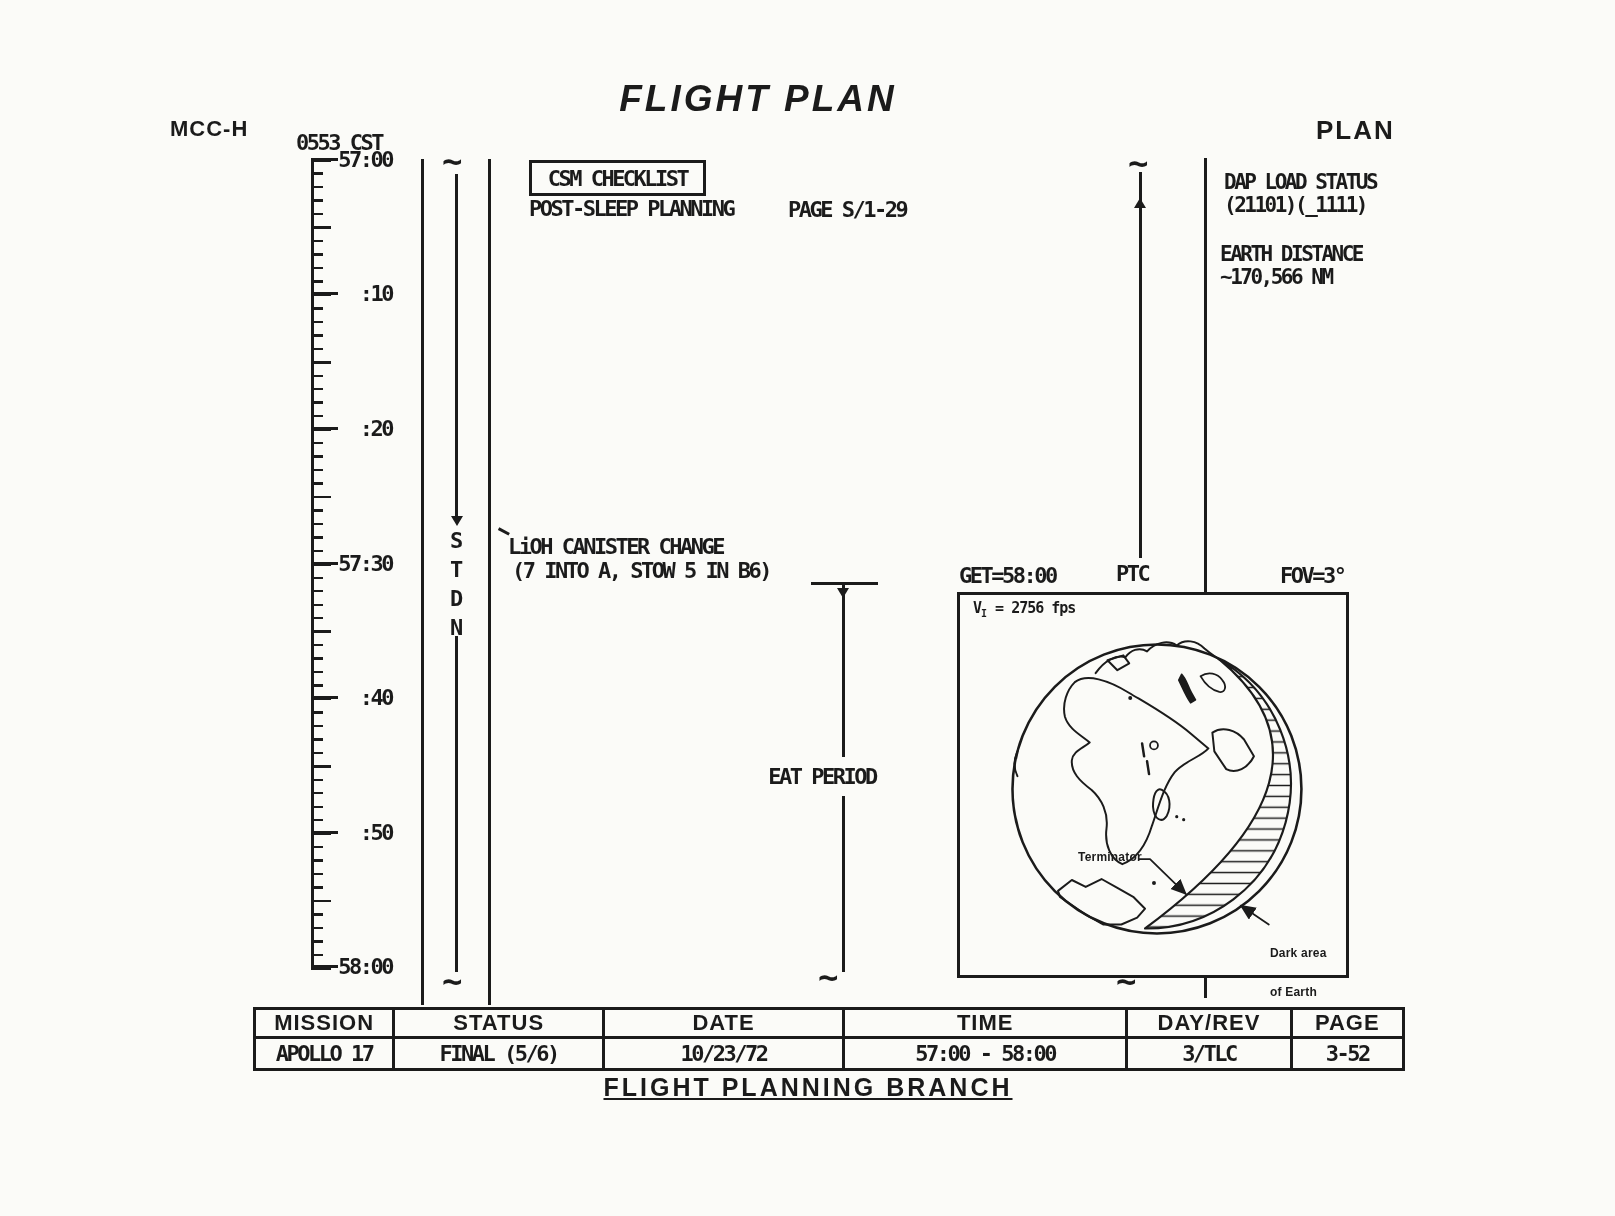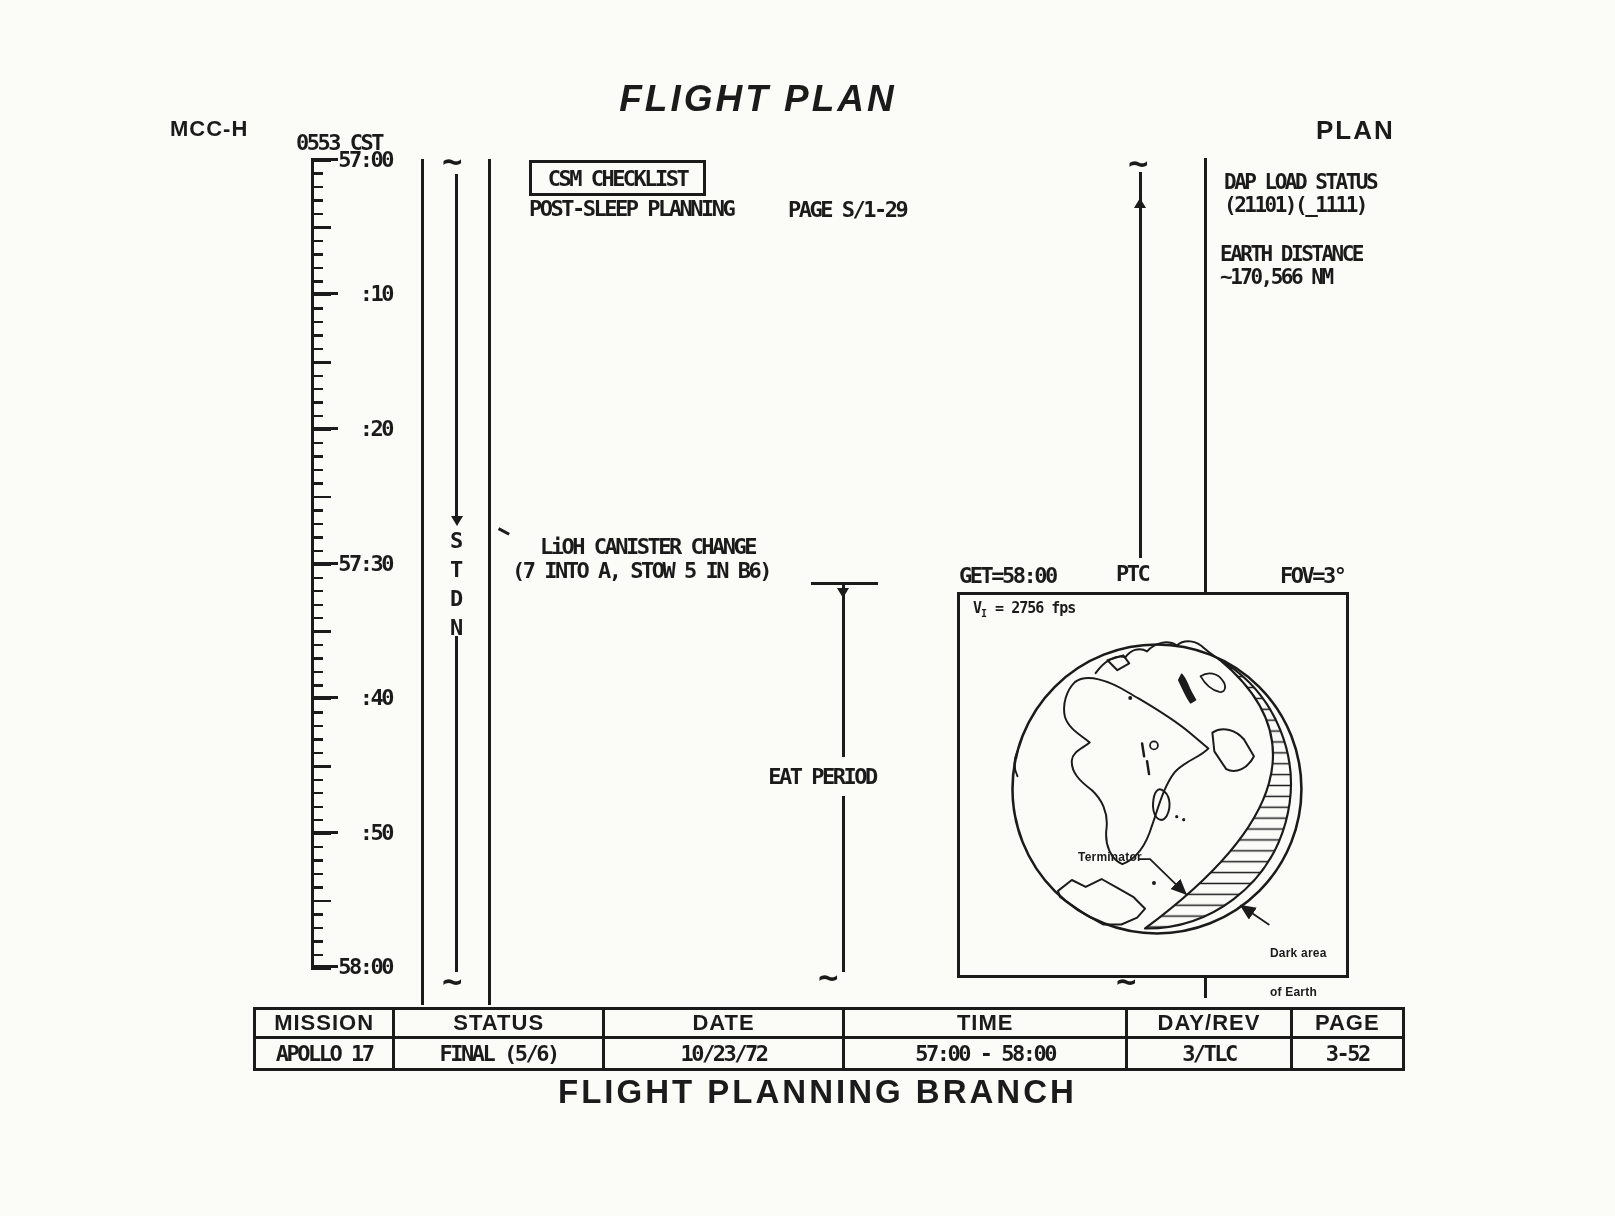--- a/index.html
+++ b/index.html
@@ -78,21 +78,21 @@
   <div class="vline" style="left:455px;top:636px;width:2.5px;height:336px;"></div>
   <div class="squig" style="left:442px;top:966px;">~</div>
 
   <div class="chkbox">
     <span class="mono">CSM CHECKLIST</span>
   </div>
   <div class="abs mono" style="left:529px;top:196px;">POST-SLEEP PLANNING</div>
   <div class="abs mono" style="left:788px;top:197px;">PAGE S/1-29</div>
 
   <div class="abs" style="left:498px;top:530px;width:12px;height:2.5px;background:#1b1b1b;transform:rotate(28deg);"></div>
-  <div class="abs mono" style="left:540px;top:534px;">LiOH CANISTER CHANGE</div>
+  <div class="abs mono" style="left:508px;top:534px;">LiOH CANISTER CHANGE</div>
   <div class="abs mono" style="left:512px;top:558px;">(7 INTO A, STOW 5 IN B6)</div>
 
   <div class="hline" style="left:811px;top:582px;width:67px;height:2.5px;"></div>
   <div class="arrow-down" style="left:837px;top:588px;"></div>
   <div class="vline" style="left:842px;top:585px;width:2.5px;height:172px;"></div>
   <div class="abs mono" style="left:752px;top:764px;width:140px;text-align:center;">EAT PERIOD</div>
   <div class="vline" style="left:842px;top:796px;width:2.5px;height:176px;"></div>
   <div class="squig" style="left:818px;top:962px;">~</div>
 
   <div class="squig" style="left:1128px;top:148px;">~</div>
@@ -174,15 +174,15 @@
     <div class="cell hdr">DAY/REV</div>
     <div class="cell hdr last">PAGE</div>
     <div class="cell val">APOLLO 17</div>
     <div class="cell val">FINAL (5/6)</div>
     <div class="cell val">10/23/72</div>
     <div class="cell val">57:00 - 58:00</div>
     <div class="cell val">3/TLC</div>
     <div class="cell val last">3-52</div>
   </div>
 
-  <div class="abs disp" style="left:558px;top:1073px;width:500px;text-align:center;font-size:33px;letter-spacing:3px;">FLIGHT PLANNING BRANCH</div>
+  <div class="abs disp" style="left:558px;top:1073px;width:500px;text-align:center;font-size:25px;letter-spacing:3px;text-decoration:underline;">FLIGHT PLANNING BRANCH</div>
 
 </div>
 
 </body></html>

